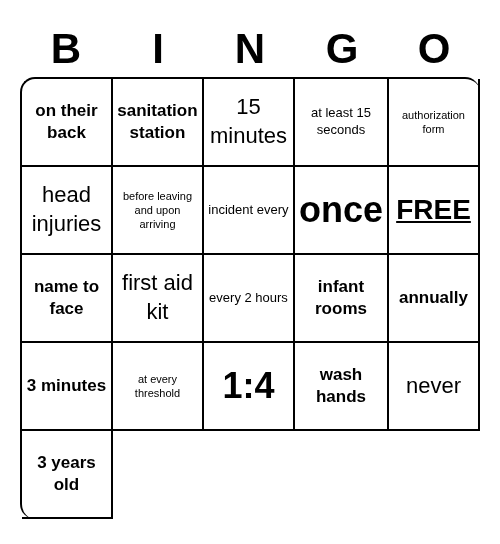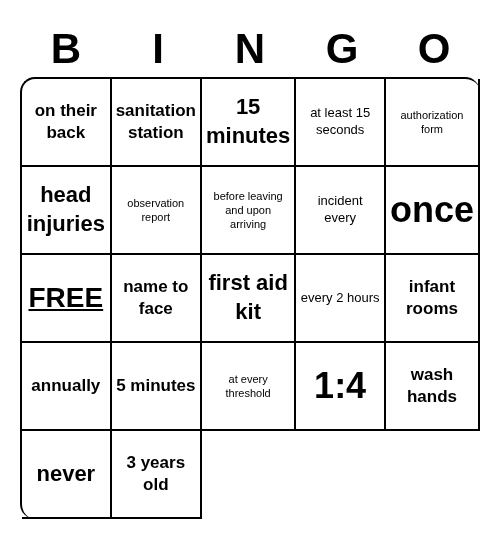--- a/index.html
+++ b/index.html
@@ -45,21 +45,21 @@
       text-align: center;
       padding: 6px 4px;
       font-family: Arial, sans-serif;
     }
     .cell-text {
       font-size: 13px;
       line-height: 1.3;
     }
     .cell-text.large {
       font-size: 22px;
-      font-weight: bold;
+      font-weight: normal;
     }
     .cell-text.xlarge {
       font-size: 28px;
       font-weight: bold;
       text-decoration: underline;
     }
     .cell-text.huge {
       font-size: 36px;
       font-weight: bold;
       text-align: center;
@@ -101,23 +101,20 @@
       <div class="bingo-cell">
         <span class="cell-text">at least 15 seconds</span>
       </div>
       <div class="bingo-cell">
         <span class="cell-text small">authorization form</span>
       </div>
       <div class="bingo-cell">
         <span class="cell-text large">head injuries</span>
       </div>
       <div class="bingo-cell">
-        <span class="cell-text small">observation report</span>
-      </div>
-      <div class="bingo-cell">
         <span class="cell-text small">before leaving and upon arriving</span>
       </div>
       <div class="bingo-cell">
         <span class="cell-text">incident every</span>
       </div>
       <div class="bingo-cell">
         <span class="cell-text huge">once</span>
       </div>
       <div class="bingo-cell">
         <span class="cell-text xlarge">FREE</span>
@@ -131,21 +128,21 @@
       <div class="bingo-cell">
         <span class="cell-text">every 2 hours</span>
       </div>
       <div class="bingo-cell">
         <span class="cell-text medium">infant rooms</span>
       </div>
       <div class="bingo-cell">
         <span class="cell-text medium">annually</span>
       </div>
       <div class="bingo-cell">
-        <span class="cell-text medium">5 minutes</span>
+        <span class="cell-text medium">3 minutes</span>
       </div>
       <div class="bingo-cell">
         <span class="cell-text small">at every threshold</span>
       </div>
       <div class="bingo-cell">
         <span class="cell-text huge">1:4</span>
       </div>
       <div class="bingo-cell">
         <span class="cell-text medium">wash hands</span>
       </div>

